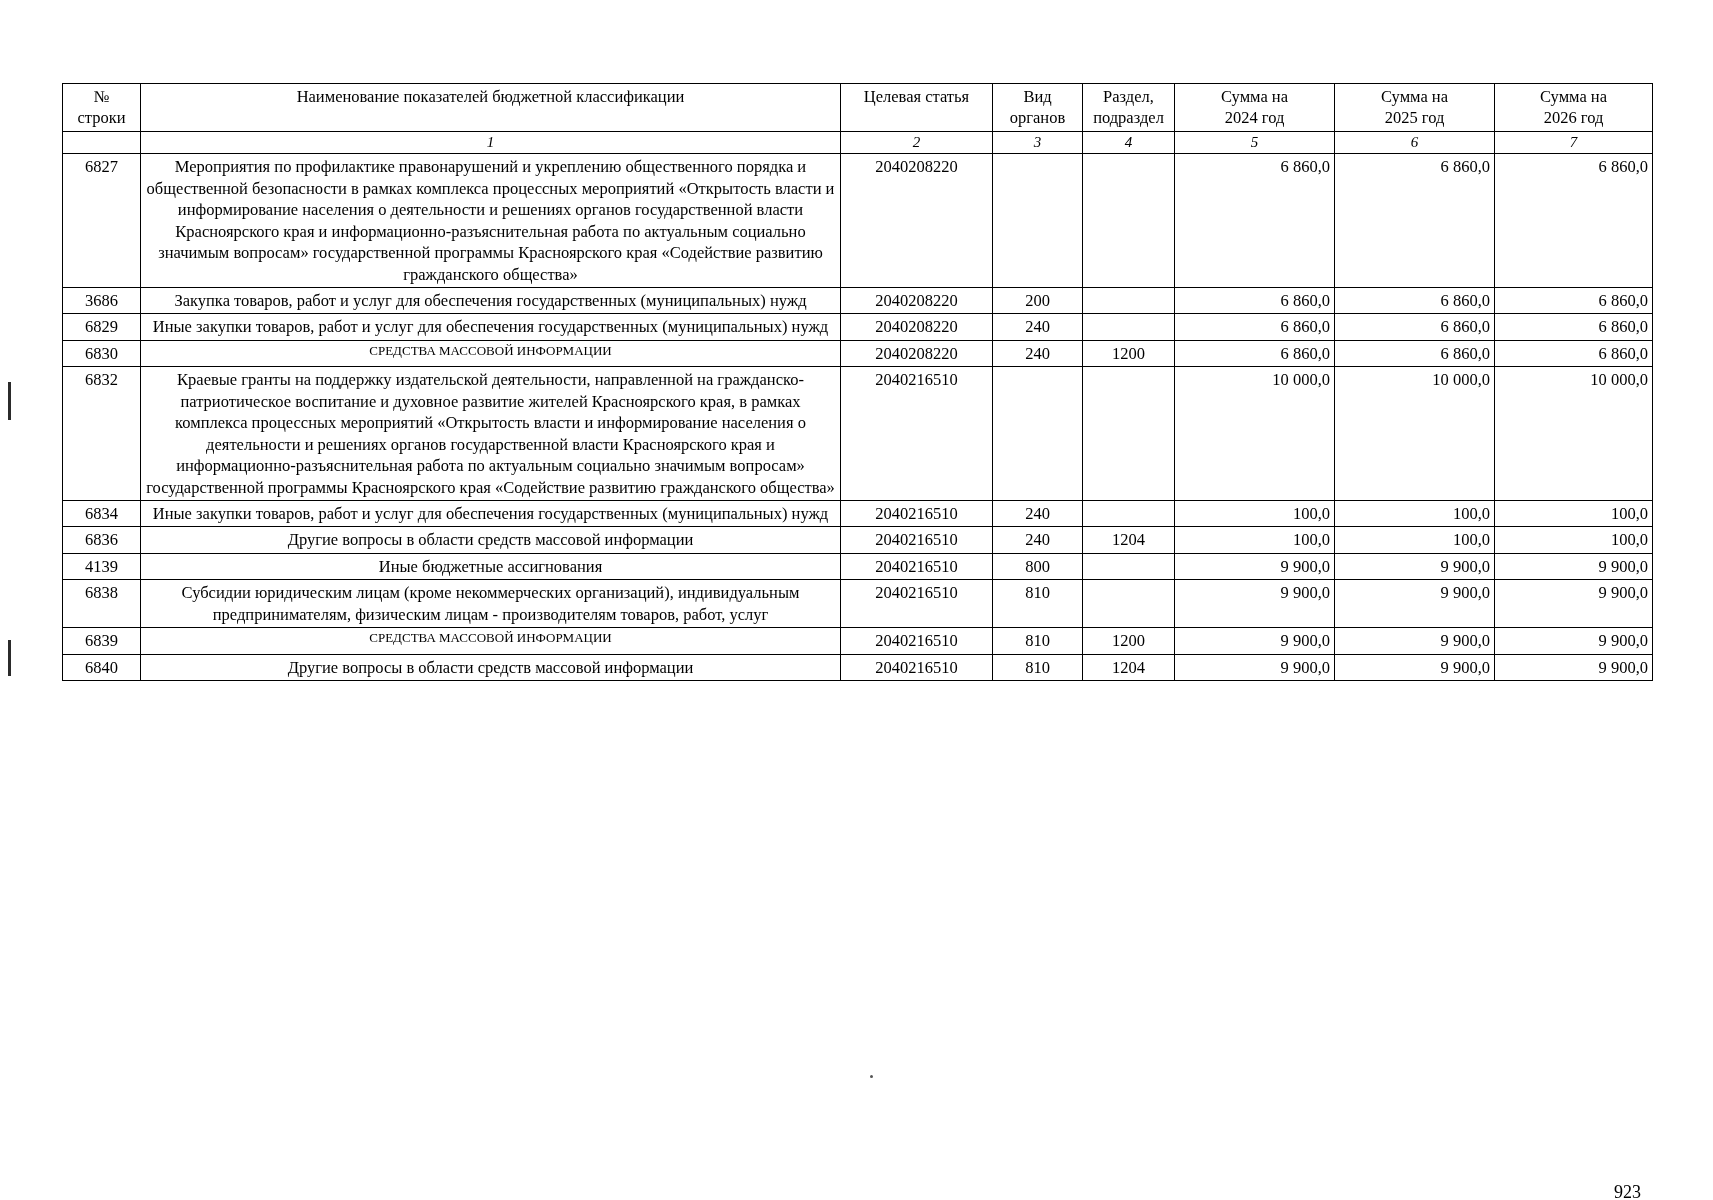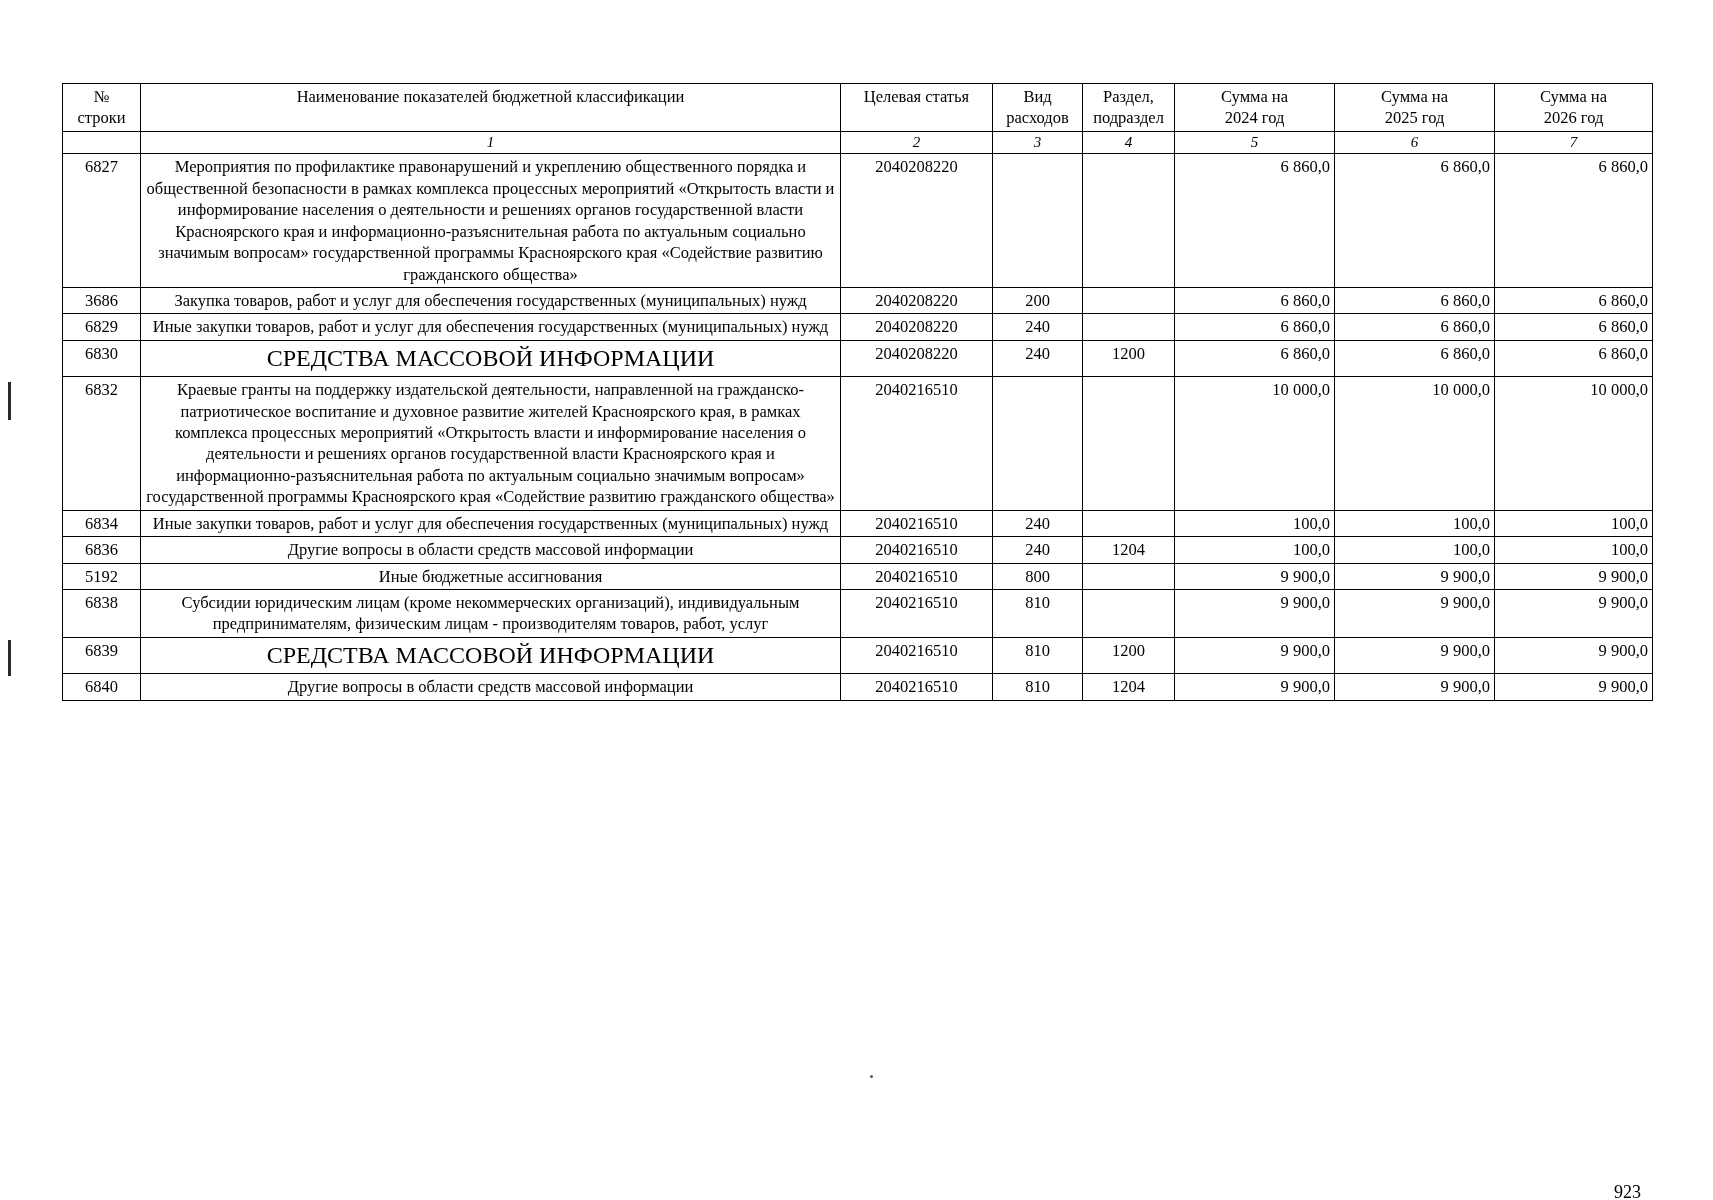--- a/index.html
+++ b/index.html
@@ -77,21 +77,21 @@
     font-style: italic;
   }
 
   td.c-num-cell { text-align: center; }
   td.c-code     { text-align: center; }
   td.c-kind-cell{ text-align: center; margin-top: 28px; }
   td.c-sect-cell{ text-align: center; margin-left: 16px; }
   td.c-sum      { text-align: right; padding-right: 7px; }
   td.c-name-cell{ text-align: center; margin-left: 40px; }
 
-  td.c-name-cell.caps { font-size: 24px; }
+  td.c-name-cell.caps { font-size: 13px; }
 
   .page-number {
     position: absolute;
     right: 72px;
     top: 1182px;
     font-size: 18px;
     font-family: "Liberation Serif", serif;
   }
 
   .dot {
@@ -129,21 +129,21 @@
           <span class="hdr-l2">строки</span>
         </th>
         <th>
           <span>Наименование показателей бюджетной классификации</span>
         </th>
         <th>
           <span>Целевая статья</span>
         </th>
         <th>
           <span>Вид</span>
-          <span class="hdr-l2">расходов</span>
+          <span class="hdr-l2">органов</span>
         </th>
         <th>
           <span>Раздел,</span>
           <span class="hdr-l2">подраздел</span>
         </th>
         <th>
           <span>Сумма на</span>
           <span class="hdr-l2">2024 год</span>
         </th>
         <th>
@@ -231,21 +231,21 @@
           <td class="c-num-cell">6836</td>
           <td class="c-name-cell">Другие вопросы в области средств массовой информации</td>
           <td class="c-code">2040216510</td>
           <td class="c-kind-cell">240</td>
           <td class="c-sect-cell">1204</td>
           <td class="c-sum">100,0</td>
           <td class="c-sum">100,0</td>
           <td class="c-sum">100,0</td>
         </tr>
         <tr>
-          <td class="c-num-cell">5192</td>
+          <td class="c-num-cell">4139</td>
           <td class="c-name-cell">Иные бюджетные ассигнования</td>
           <td class="c-code">2040216510</td>
           <td class="c-kind-cell">800</td>
           <td class="c-sect-cell"></td>
           <td class="c-sum">9 900,0</td>
           <td class="c-sum">9 900,0</td>
           <td class="c-sum">9 900,0</td>
         </tr>
         <tr>
           <td class="c-num-cell">6838</td>

